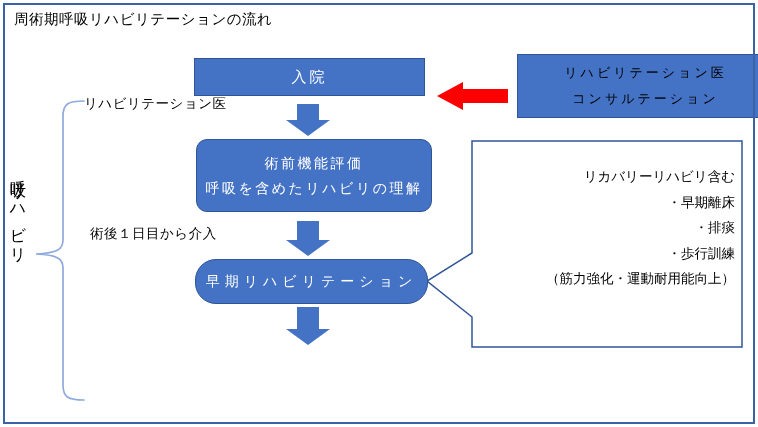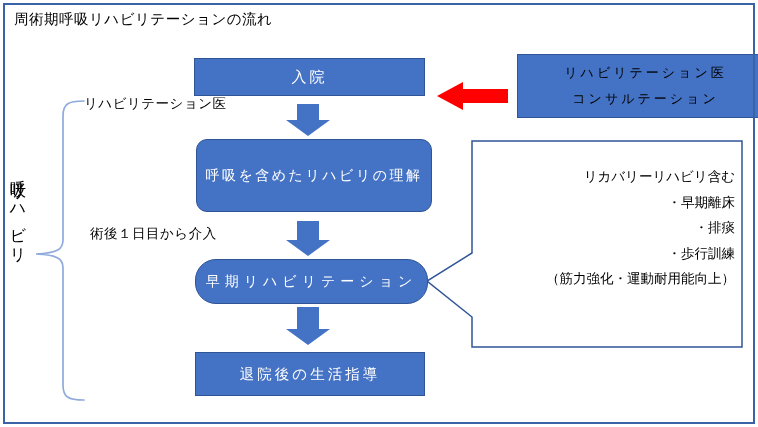--- a/index.html
+++ b/index.html
@@ -65,30 +65,28 @@
   <div class="abs" id="side-label">呼吸リハビリ</div>
 
   <div class="abs note" id="note-until">リハビリテーション医</div>
   <div class="abs note" id="note-postop">術後１日目から介入</div>
 
   <div class="abs flowbox" id="box-admission">
     <div class="ln">入院</div>
   </div>
 
   <div class="abs flowbox" id="box-preop">
+    <div class="ln">術前機能評価</div>
     <div class="ln">呼吸を含めたリハビリの理解</div>
   </div>
 
   <div class="abs flowbox" id="box-early">
     <div class="ln">早期リハビリテーション</div>
   </div>
 
-  <div class="abs flowbox" id="box-discharge">
-    <div class="ln">退院後の生活指導</div>
-  </div>
 
   <div class="abs" id="box-consult">
     <div class="ln">リハビリテーション医</div>
     <div class="ln">コンサルテーション</div>
   </div>
 
   <div class="abs" id="callout-text">
     <div class="cl">リカバリーリハビリ含む</div>
     <div class="cl">・早期離床</div>
     <div class="cl">・排痰</div>

